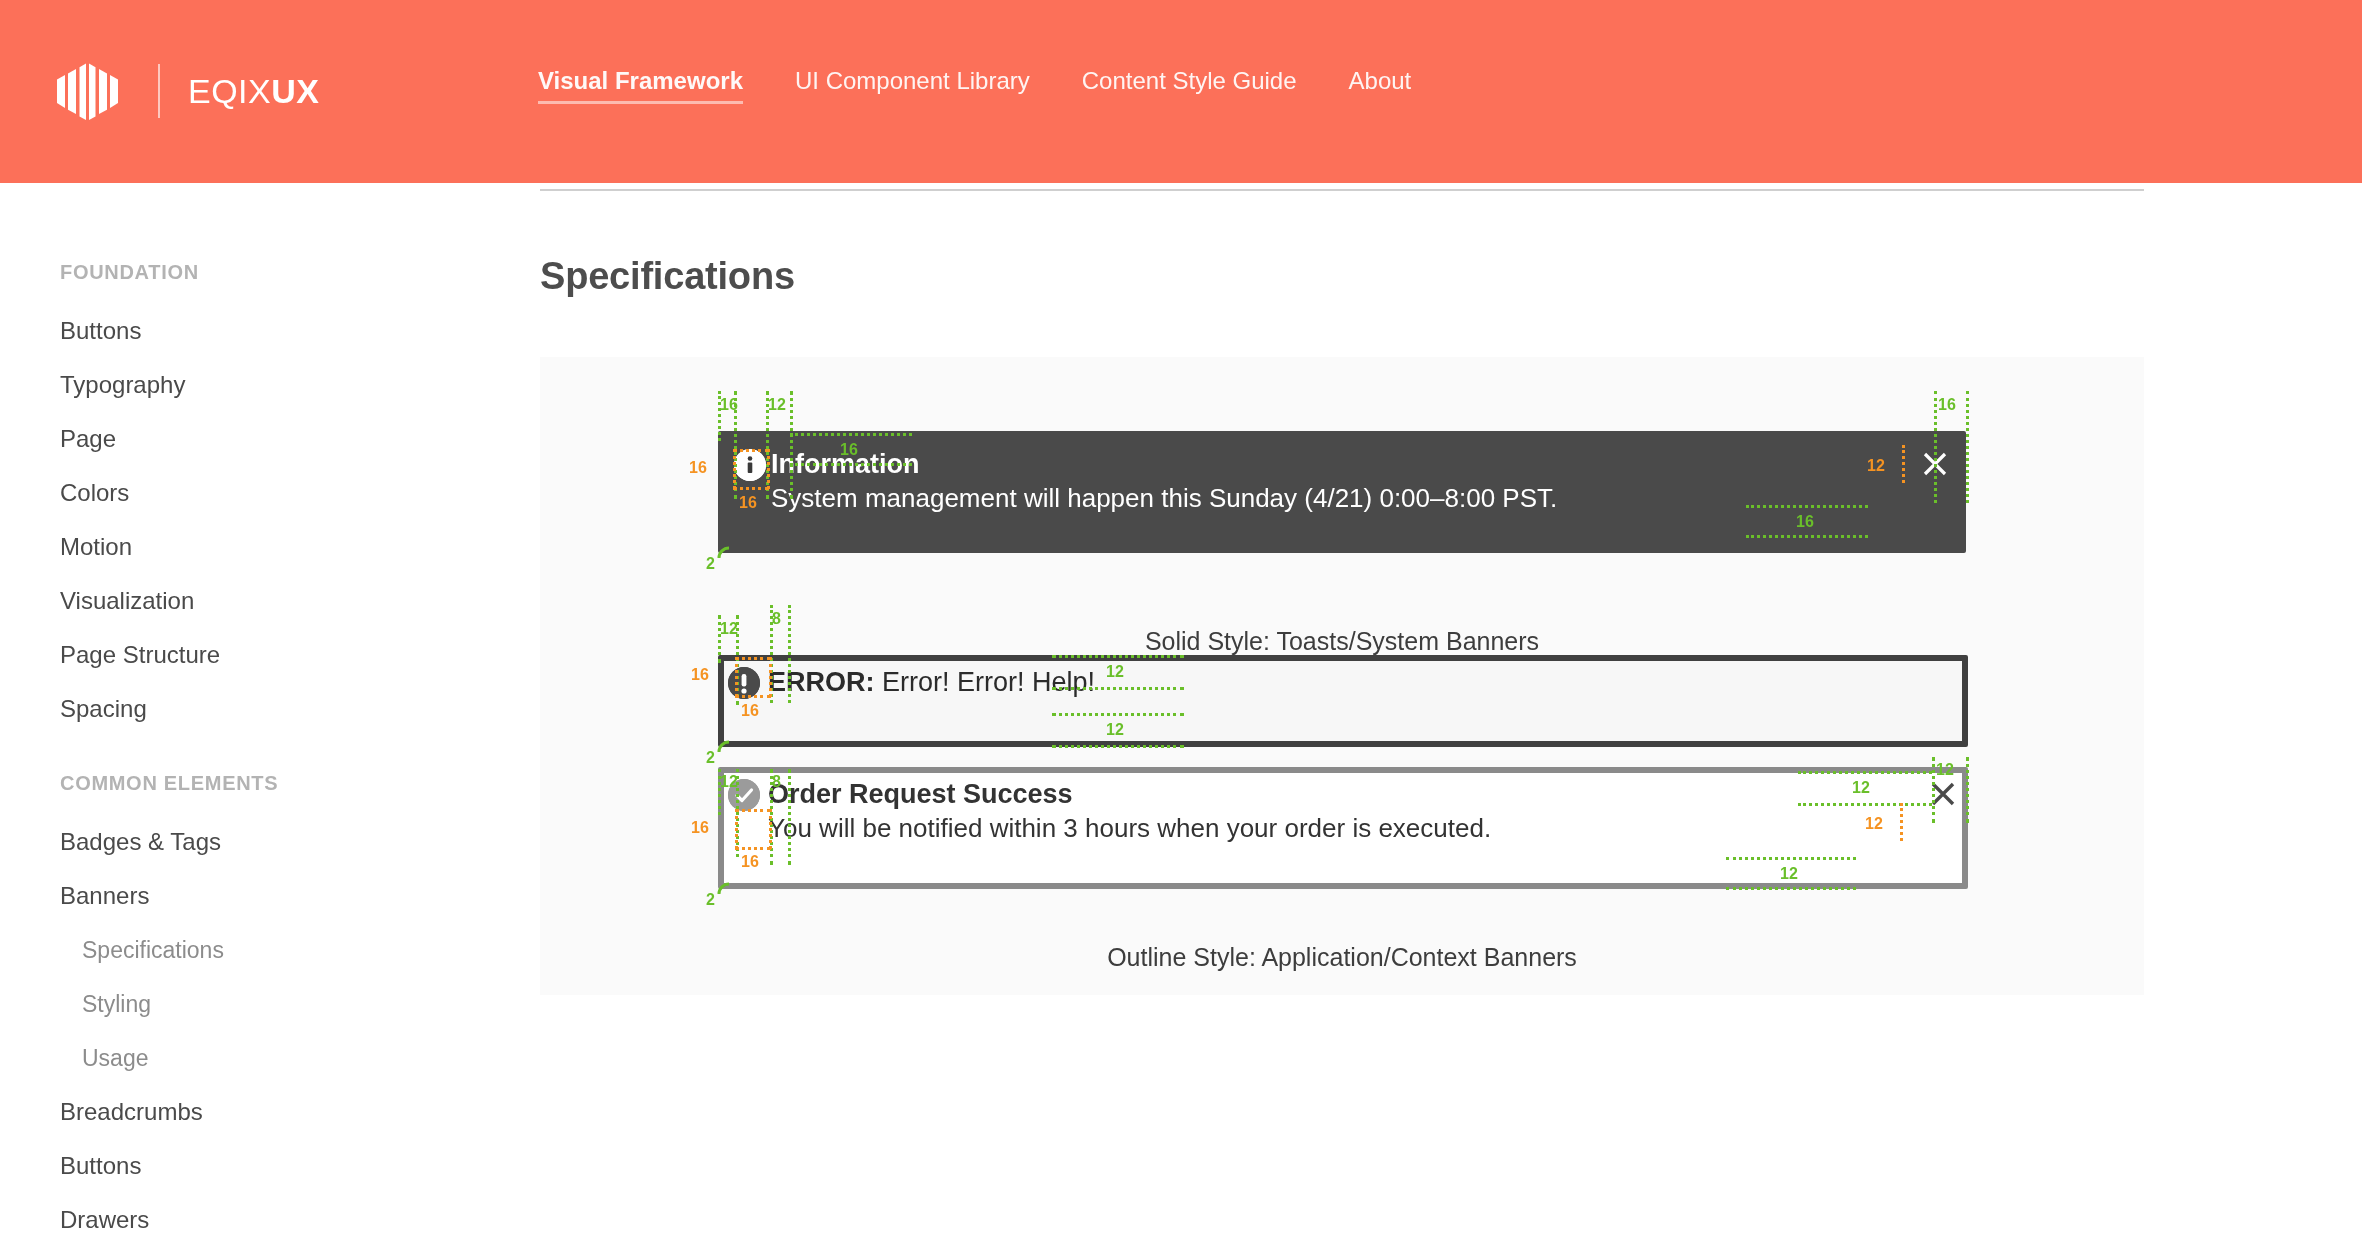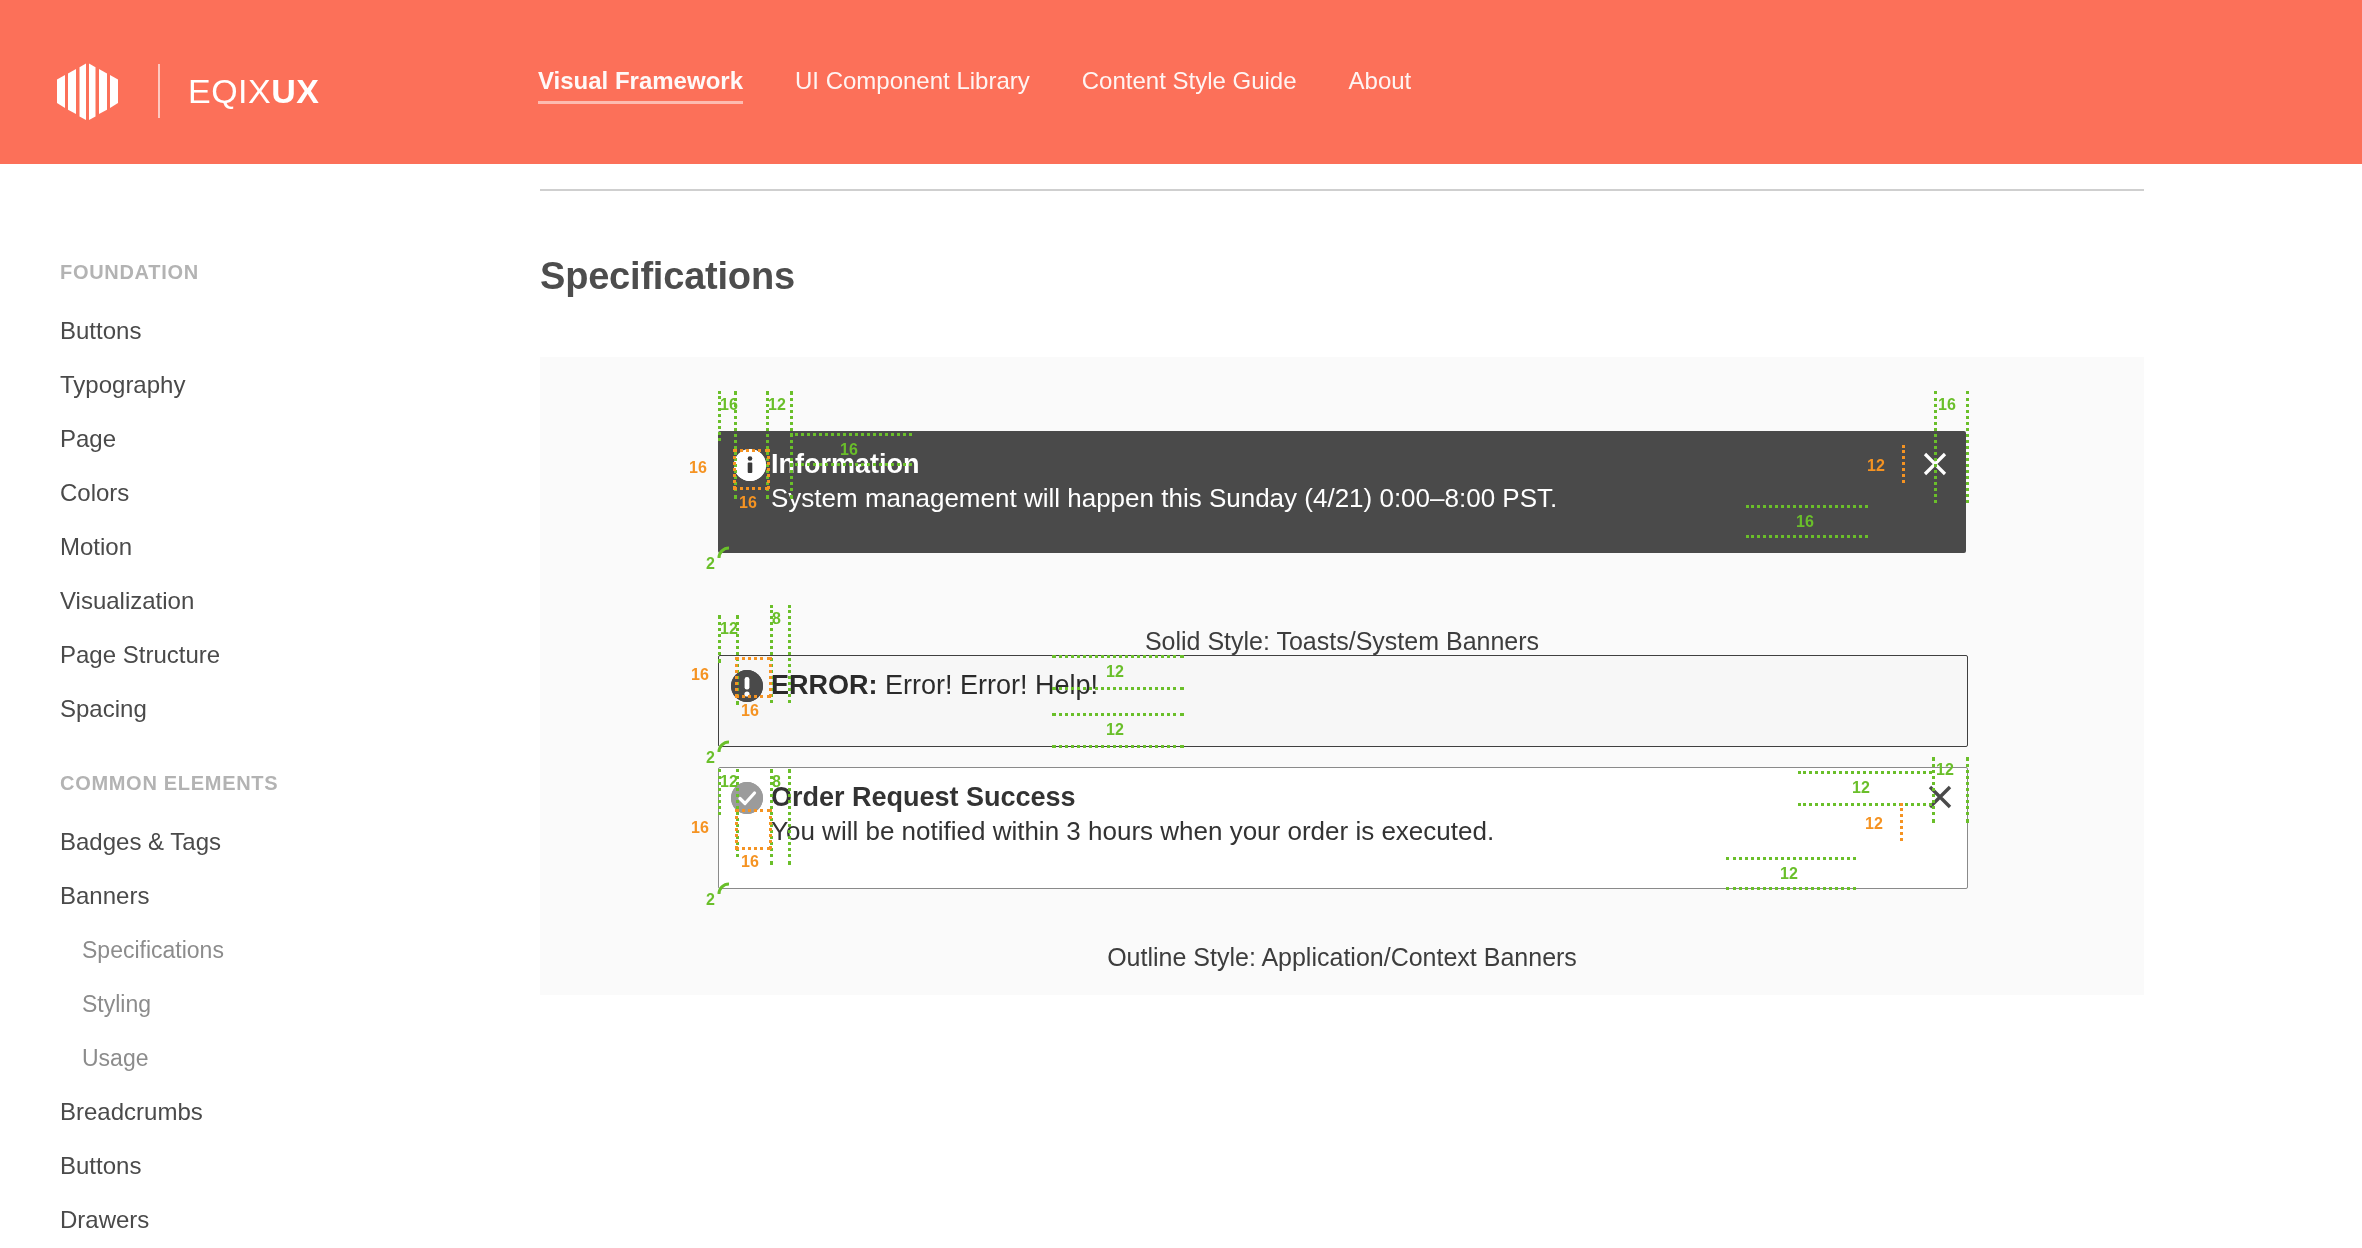--- a/index.html
+++ b/index.html
@@ -10,21 +10,21 @@
     background: #ffffff;
     font-family: "Liberation Sans", sans-serif;
     -webkit-font-smoothing: antialiased;
   }
 
   
   .header {
     position: absolute;
     top: 0; left: 0;
     width: 2362px;
-    height: 164px;
+    height: 183px;
     background: #fc7059;
   }
   .brand {
     position: absolute;
     left: 48px; top: 56px;
     display: flex;
     align-items: center;
     height: 70px;
   }
   .logo-mark { width: 76px; height: 66px; display: block; }
@@ -146,23 +146,23 @@
     width: 1248px;
     height: 122px;
     background: #4a4a4a;
     border-radius: 2px;
     padding: 16px;
   }
   .banner-outline {
     left: 178px;
     width: 1250px;
     background: #f7f7f7;
-    border: 1px solid #404040;
+    border: 6px solid #404040;
     border-radius: 2px;
-    padding: 12px;
+    padding: 4px;
   }
   .banner-error { top: 298px; height: 92px; }
   .banner-success {
     top: 410px; height: 122px;
     background: #ffffff;
     border-color: #8a8a8a;
   }
 
   .banner-icon {
     width: 32px; height: 32px;

